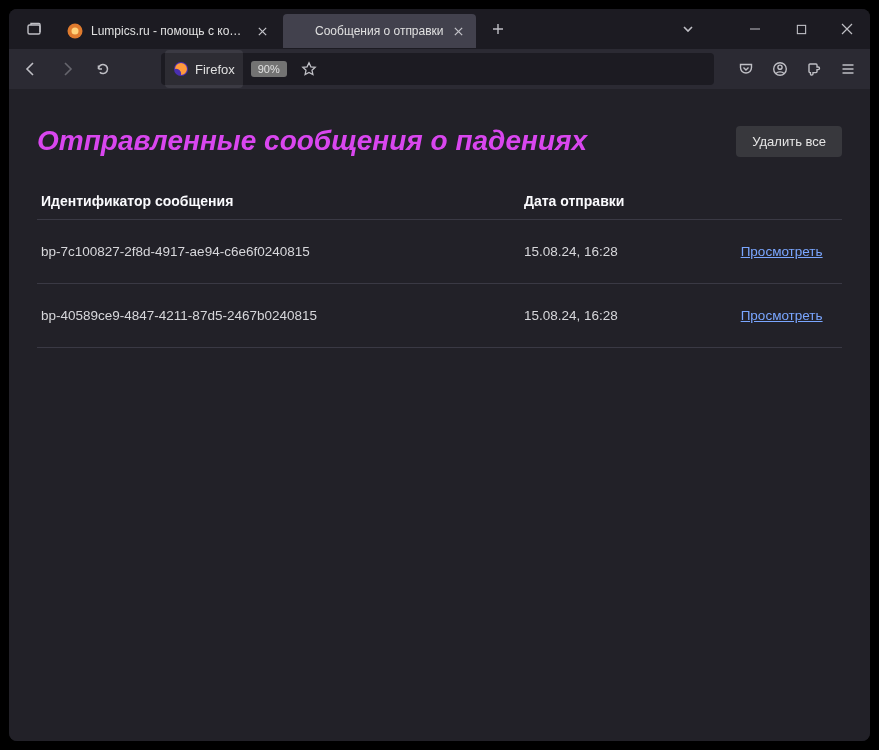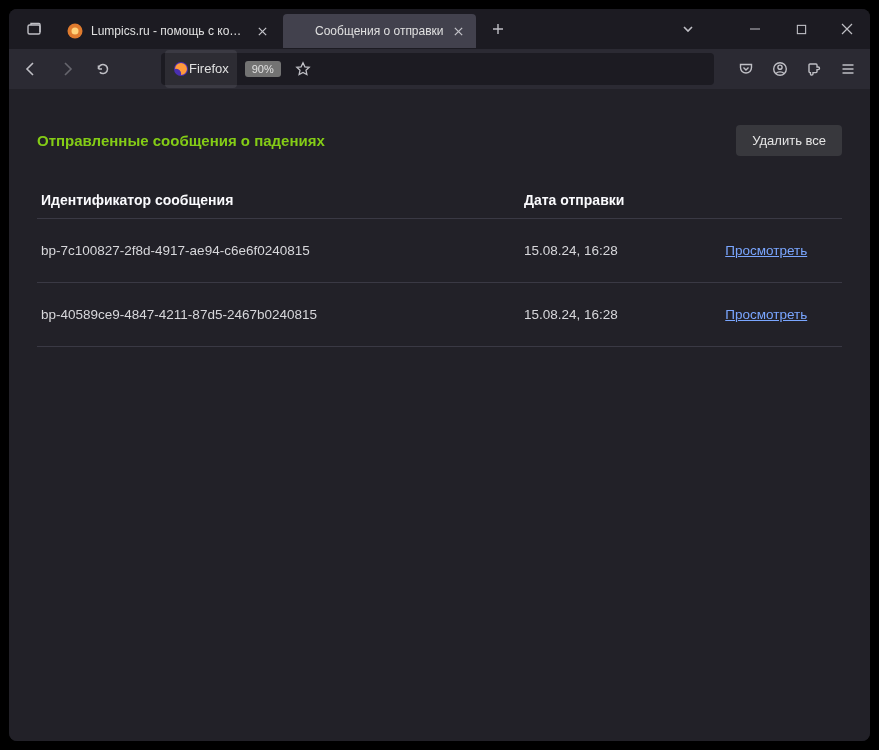--- a/index.html
+++ b/index.html
@@ -19,37 +19,37 @@
 .new-tab { width: 28px; height: 28px; display: flex; align-items: center; justify-content: center; color: #bfbfc5; margin-left: 6px; }
 .title-spacer { flex: 1; }
 .title-btn { width: 32px; height: 32px; display: flex; align-items: center; justify-content: center; color: #bfbfc5; }
 .winctl { width: 46px; height: 40px; display: flex; align-items: center; justify-content: center; color: #bfbfc5; }
 
 
 .toolbar { height: 40px; background: #2b2a33; display: flex; align-items: center; padding: 0 6px; gap: 4px; }
 .tbtn { width: 32px; height: 32px; display: flex; align-items: center; justify-content: center; color: #bfbfc5; border-radius: 4px; }
 .tbtn.disabled { opacity: 0.4; }
 .addrbar { flex: 1; height: 32px; background: #1c1b22; border-radius: 4px; display: flex; align-items: center; padding: 0 4px; margin: 0 6px; }
-.addr-pill { display: flex; background: rgba(255,255,255,0.08); border-radius: 4px; padding: 11px 8px; margin-right: 8px; }
+.addr-pill { display: flex; align-items: center; background: rgba(255,255,255,0.08); border-radius: 4px; padding: 11px 8px; margin-right: 8px; gap: 6px; }
 .addr-pill .fox { width: 16px; height: 16px; }
 .addr-pill-text { color: #e0e0e0; font-size: 13px; }
 .addr-text { color: #bfbfc5; font-size: 14px; flex: 1; }
 .zoom-pill { background: #737373; color: #e0e0e0; font-size: 11px; padding: 2px 7px; border-radius: 3px; margin-right: 8px; }
 .addr-star { width: 28px; height: 28px; display: flex; align-items: center; justify-content: center; color: #bfbfc5; }
 .tool-right { display: flex; align-items: center; gap: 2px; margin-left: 6px; }
 
 
 .content { flex: 1; background: #222128; padding: 36px 28px; color: #e0e0e0; overflow: auto; }
 .head-row { display: flex; align-items: center; justify-content: space-between; margin-bottom: 26px; }
-.page-title { font-size: 15px; font-weight: 600; color: #84cc16; }
+.page-title { font-size: 28px; font-weight: 600; color: #d946ef; font-style: italic; }
 .delete-btn { background: #38383d; border: none; color: #e5e5e5; font-size: 13px; padding: 8px 16px; border-radius: 4px; cursor: pointer; }
 table { width: 100%; border-collapse: collapse; }
 th { text-align: left; font-size: 14px; font-weight: 600; color: #fbfbfe; padding: 10px 4px; border-bottom: 1px solid #3a3944; margin-left: 8px; }
 td { font-size: 13.5px; color: #d7d7db; padding: 24px 4px; border-bottom: 1px solid #3a3944; }
-td.action { text-align: left; }
+td.action { text-align: center; }
 td.action a { color: #7aa6ff; text-decoration: underline; font-size: 13.5px; }
 .col-id { width: 60%; }
 .col-date { width: 25%; }
 .col-action { width: 15%; }
 
 svg { display: block; }
 </style>
 </head>
 <body>
 

